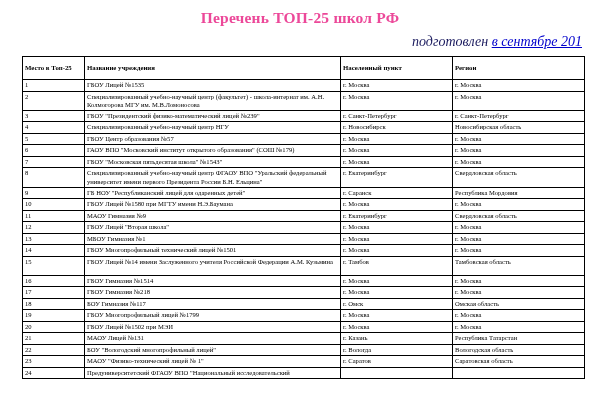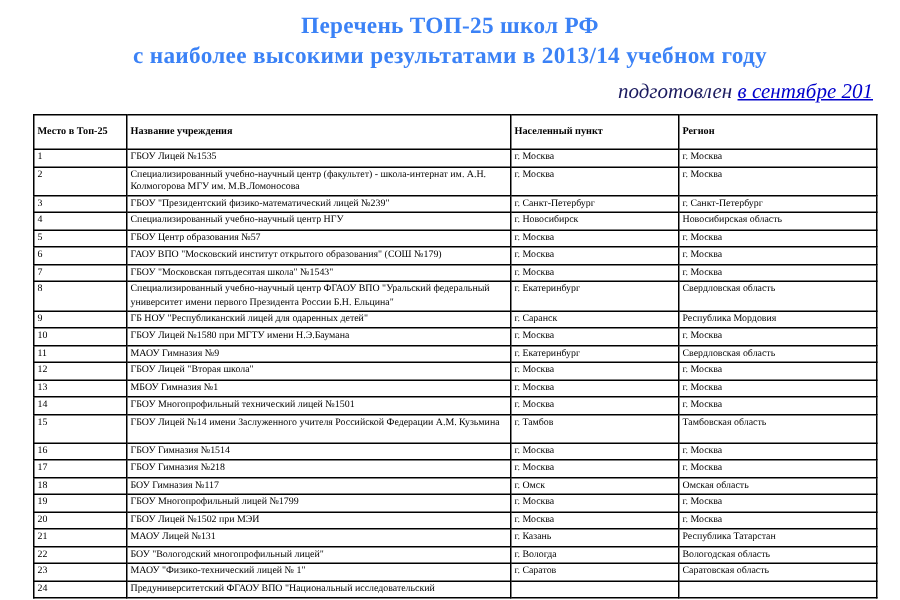--- a/index.html
+++ b/index.html
@@ -19,21 +19,21 @@
     box-sizing: border-box;
   }
   .title-block {
     text-align: center;
     padding: 8px 12px 0 12px;
   }
   .title-line {
     font-family: "Liberation Serif", serif;
     font-weight: bold;
     font-size: 15.5px;
-    color: #3b82f6;
+    color: #ec4899;
     line-height: 20px;
     letter-spacing: 0.2px;
   }
   .subtitle-row {
     text-align: right;
     padding: 6px 18px 4px 0;
     font-family: "Liberation Serif", serif;
     font-style: italic;
     font-size: 14px;
     color: #1a1a5e;
@@ -76,21 +76,20 @@
   tr.r-tall td { height: 16px; }
   tr.r-normal td { height: 8.5px; }
 </style>
 </head>
 <body>
 
 <div class="page">
 
   <div class="title-block">
     <div class="title-line">Перечень ТОП-25 школ РФ</div>
-    <div class="title-line">с наиболее высокими результатами в 2013/14 учебном году</div>
   </div>
 
   <div class="subtitle-row">
     <span>подготовлен </span><span class="link">в сентябре 201</span>
   </div>
 
   <table class="main">
     <colgroup>
       <col class="c-num">
       <col class="c-name">

